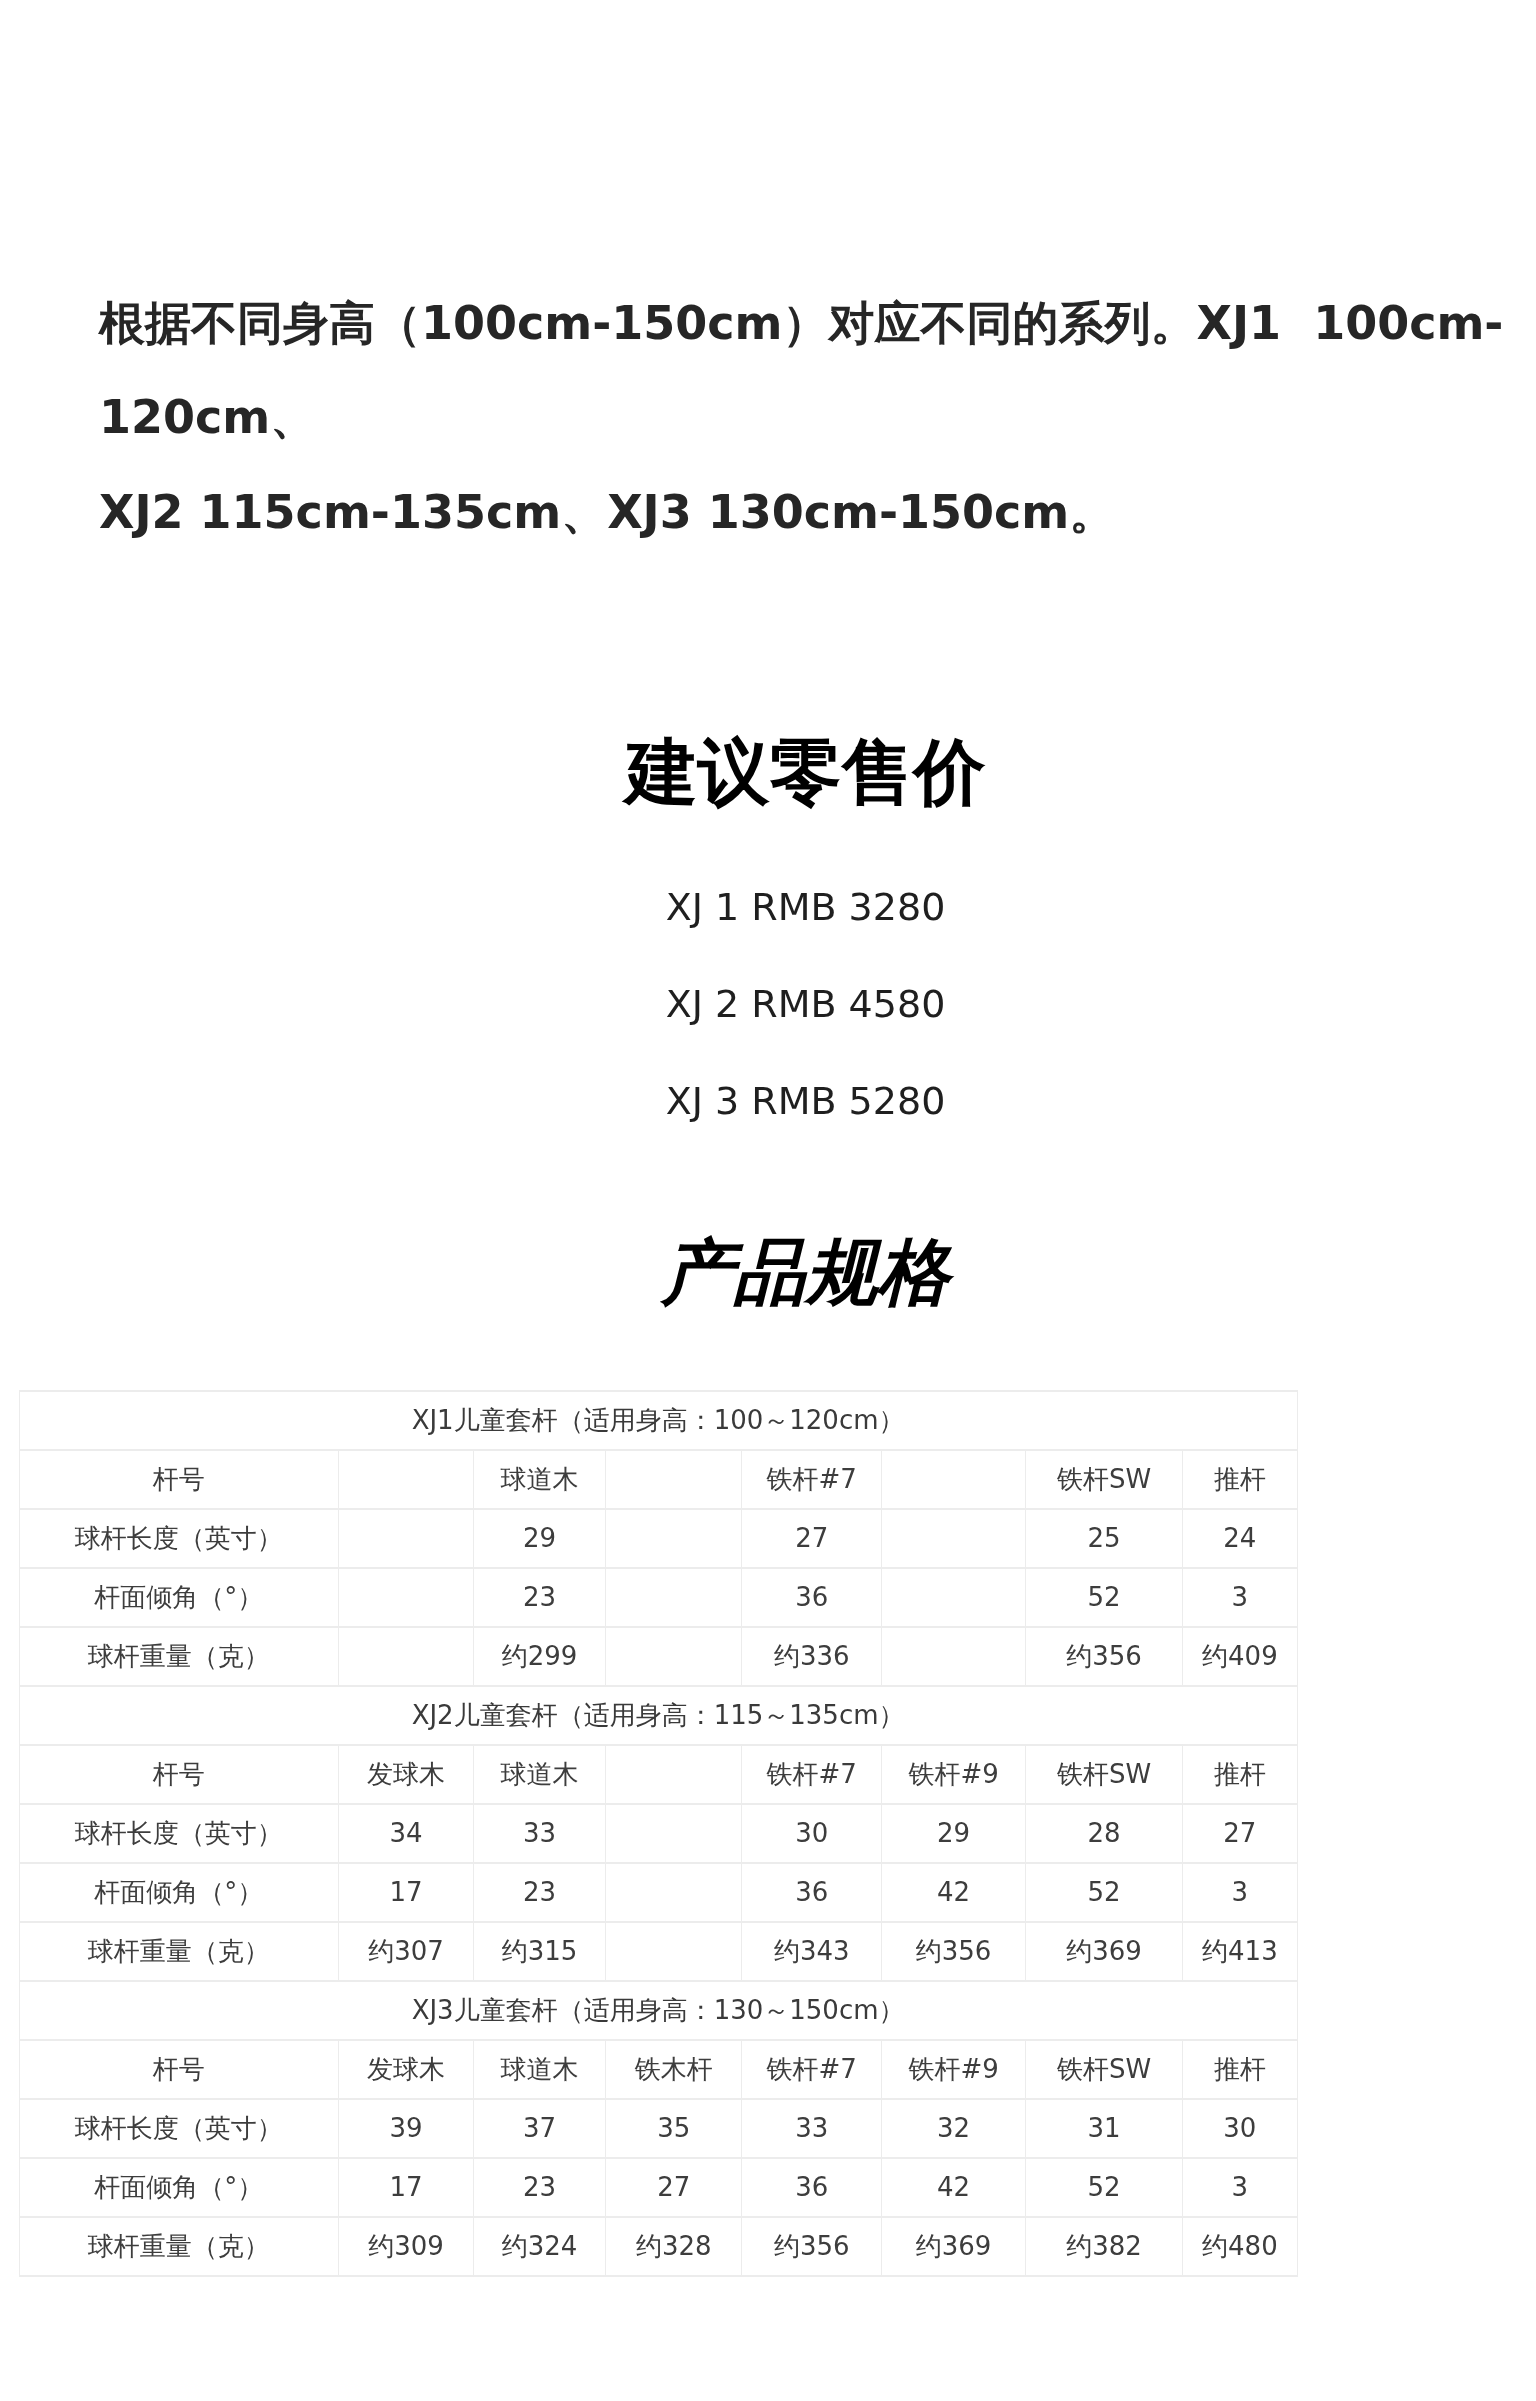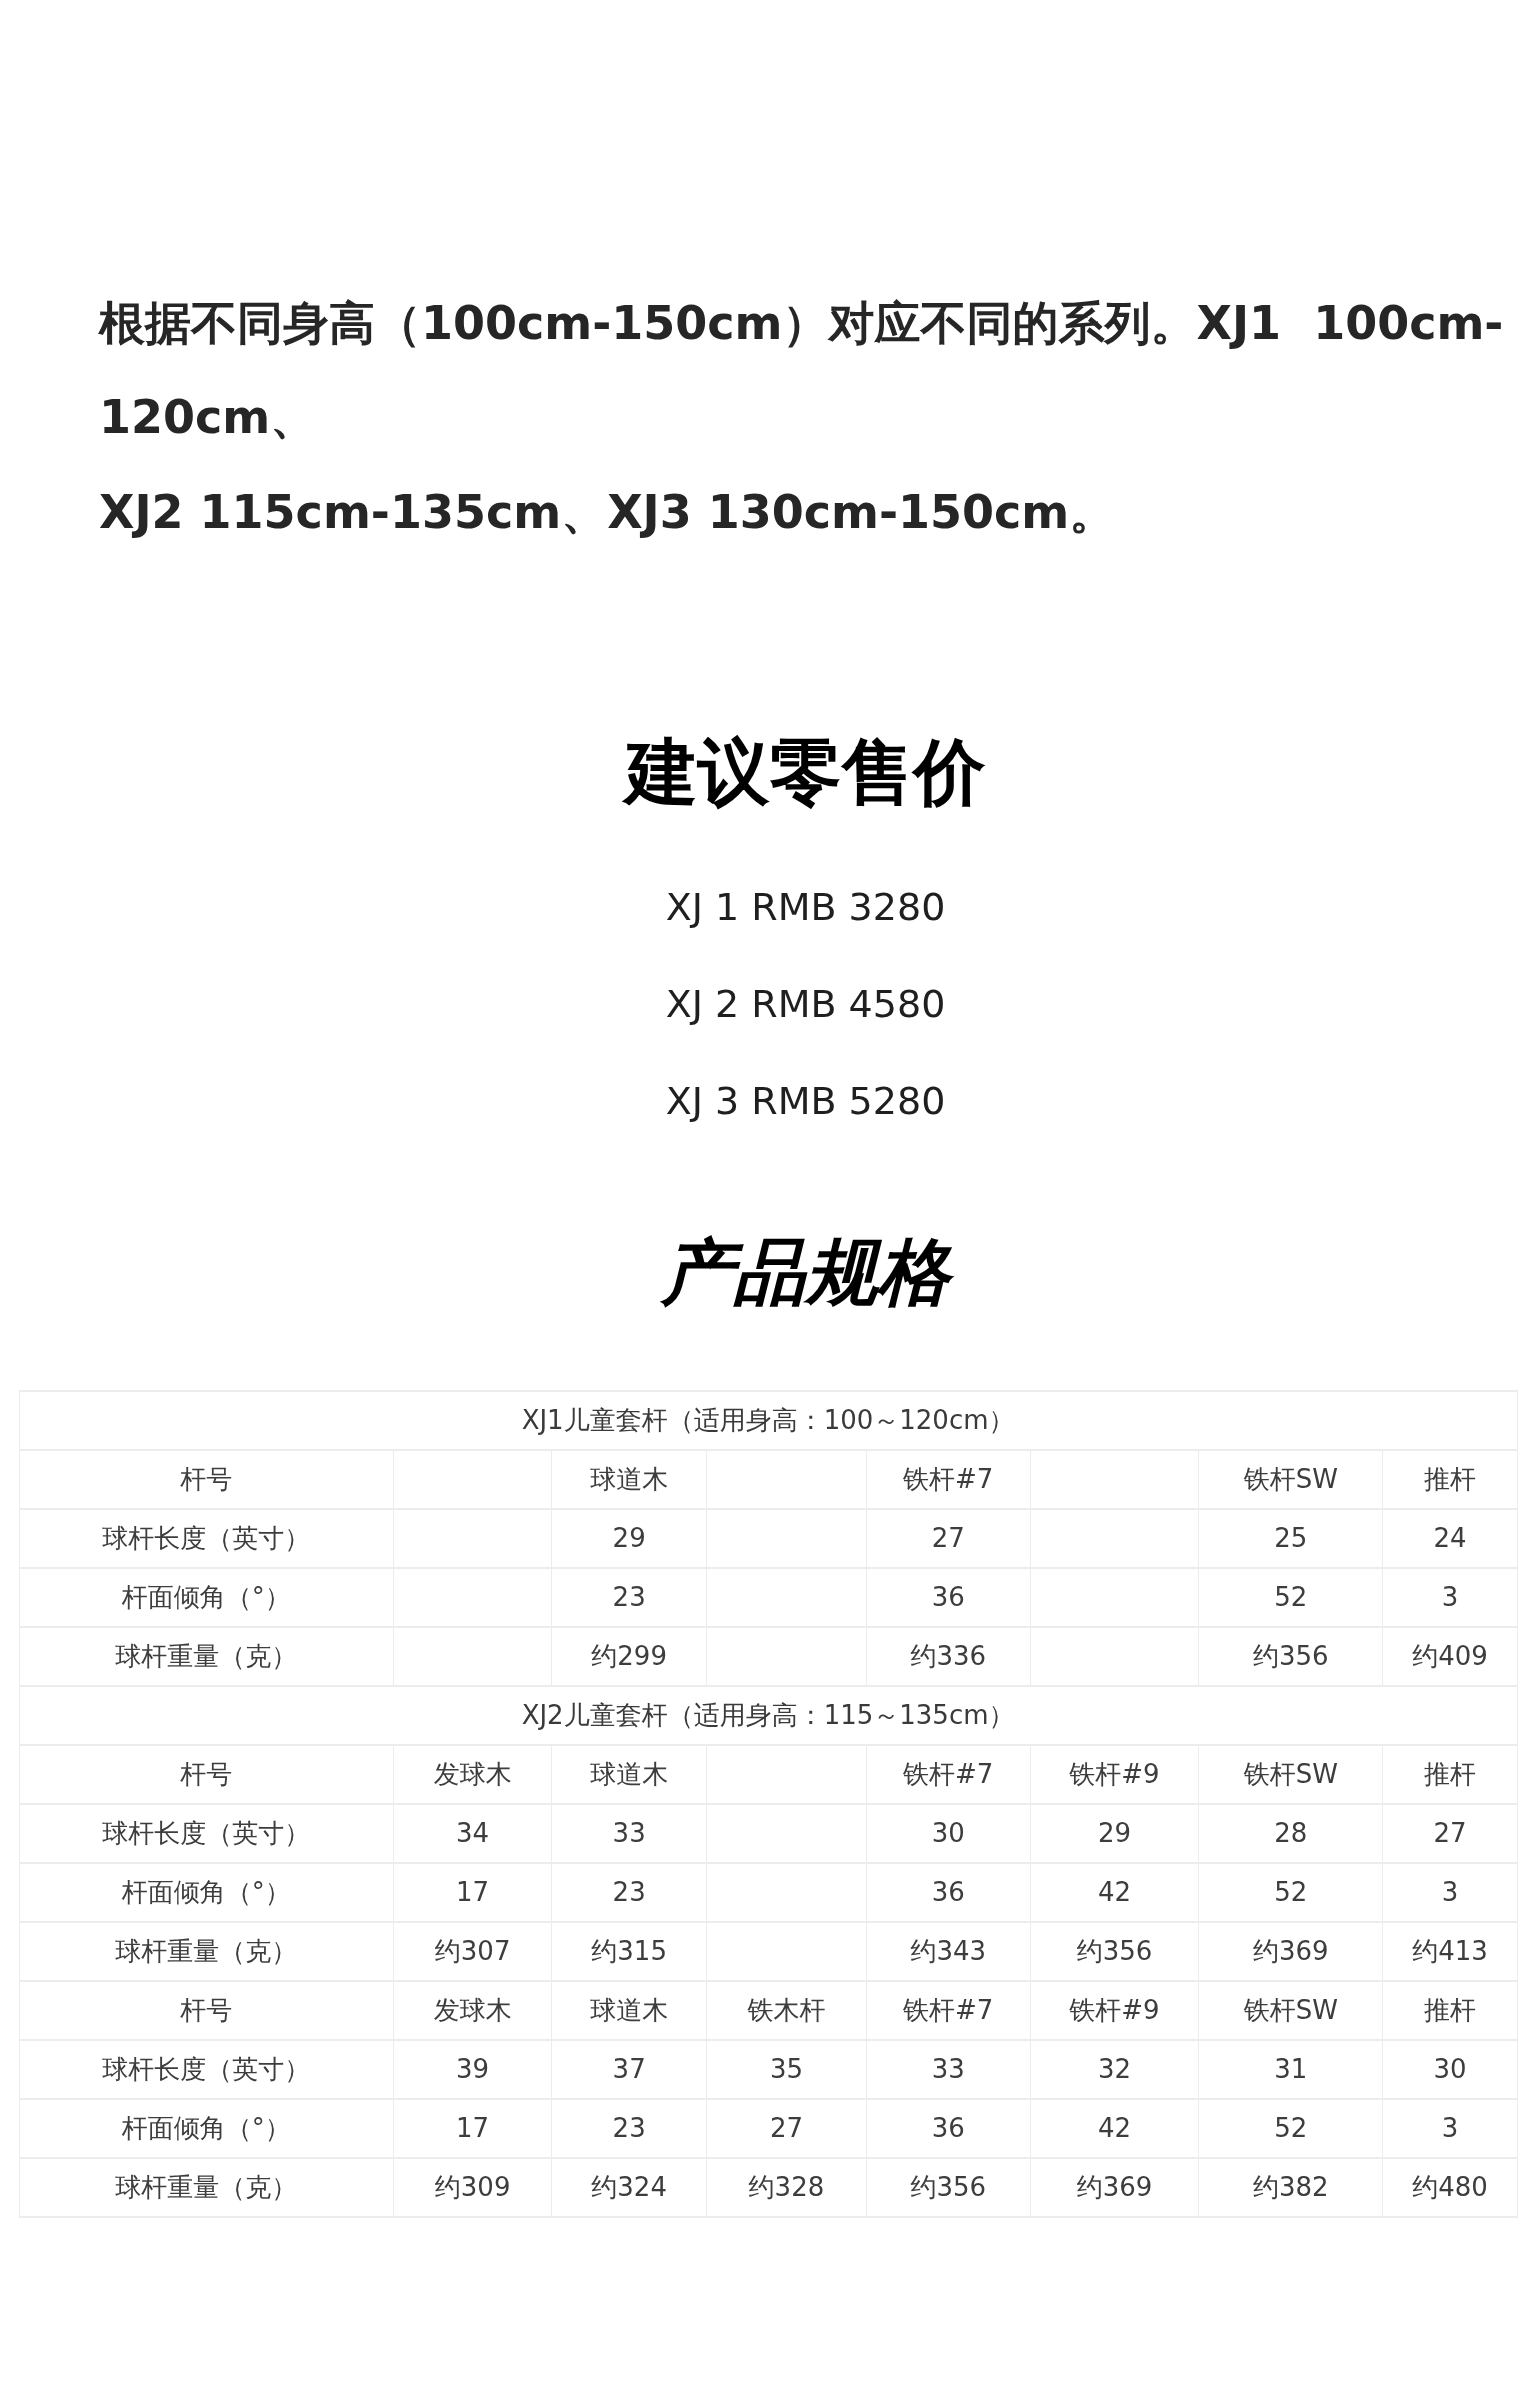--- a/index.html
+++ b/index.html
@@ -25,21 +25,21 @@
     font-size: 72px; line-height: 1.2; font-weight: 700; color: #000;
   }
   .prices { margin-top: 73px; text-align: center; }
   .price-line {
     font-size: 38px; line-height: 1; color: #1f1f1f;
     margin: 0 0 59px 0; white-space: pre-wrap;
   }
   .center-heading.spec { margin-top: 109px; font-style: italic; }
   .table-wrap { margin: 74px 18.6px 0 18.6px; }
   table.spec-table {
-    border-collapse: collapse; width: 1499px; table-layout: fixed;
+    border-collapse: collapse; width: 1279px; table-layout: fixed;
   }
   table.spec-table td {
     border: 1.2px solid #ececec;
     border-top-width: 2.5px; border-bottom-width: 2.5px;
     height: 59px; padding: 0 3.7px;
     text-align: center; vertical-align: middle;
     font-size: 26px; color: #3d3d3d; font-weight: 400;
     overflow: hidden;
   }
   table.spec-table tr.title-row td { color: #3a3a3a; }
@@ -157,20 +157,23 @@
         <tr>
           <td>球杆重量（克）</td>
           <td>约307</td>
           <td>约315</td>
           <td></td>
           <td>约343</td>
           <td>约356</td>
           <td>约369</td>
           <td>约413</td>
         </tr>
+        <tr class="title-row">
+          <td colspan="8">XJ3儿童套杆（适用身高：130～150cm）</td>
+        </tr>
         <tr>
           <td>杆号</td>
           <td>发球木</td>
           <td>球道木</td>
           <td>铁木杆</td>
           <td>铁杆#7</td>
           <td>铁杆#9</td>
           <td>铁杆SW</td>
           <td>推杆</td>
         </tr>

